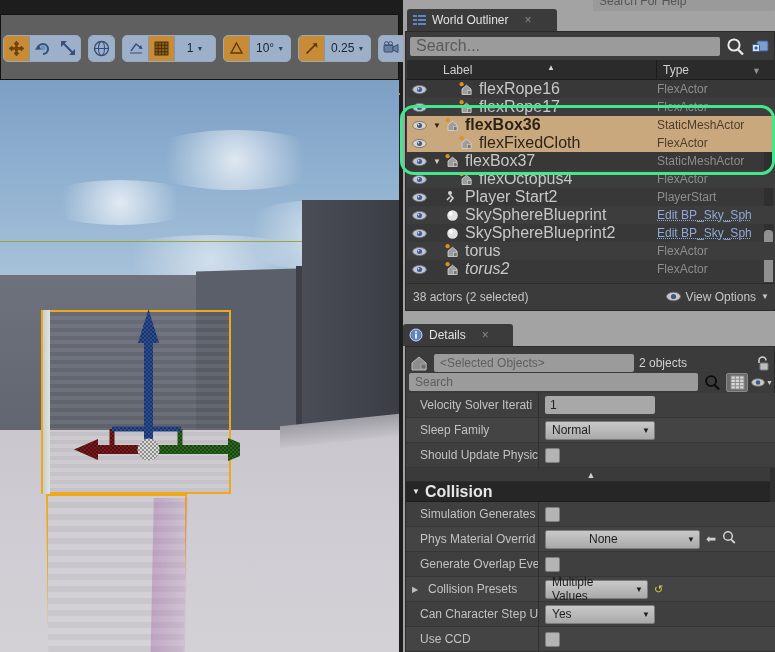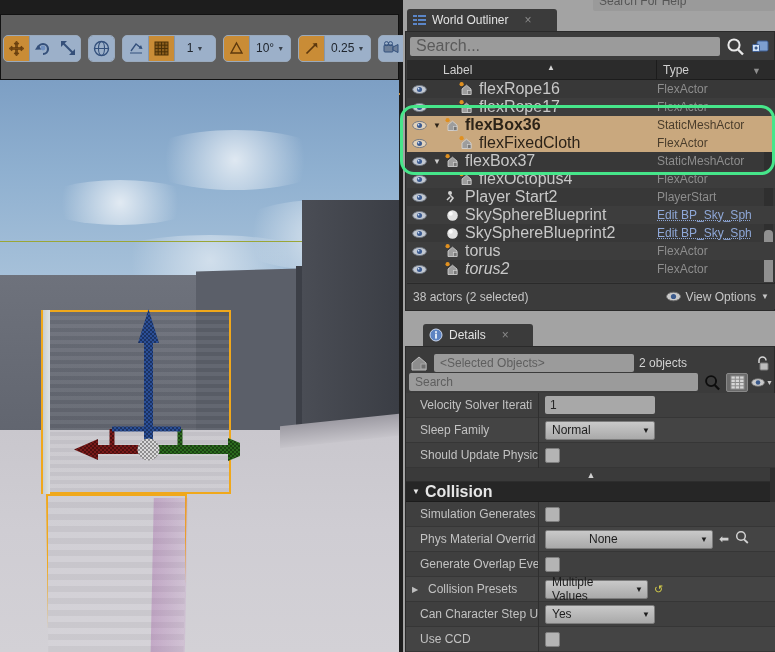--- a/index.html
+++ b/index.html
@@ -263,21 +263,21 @@
     font-size: 12px; color: #262626; padding: 0 5px; display:flex; align-items:center; cursor:text;
   }
   .combo {
     height: 19px; background: linear-gradient(180deg,#c9c9c9 0%,#a9a9a9 100%);
     border: 1px solid #7c7c7c; border-radius: 2px;
     font-size: 12px; color: #1d1d1d; padding: 0 4px 0 6px;
     display: flex; align-items: center; justify-content: space-between; cursor: pointer;
   }
   .combo .cb-caret { font-size: 8px; margin-left: 14px; }
   .combo.w110 { width: 110px; }
-  .combo.w150 { width: 168px; padding-left: 43px; }
+  .combo.w150 { width: 155px; padding-left: 43px; }
   .combo.w105 { width: 103px; }
   .sect-head {
     height: 20px; background: #262626; display: flex; align-items: center;
     padding-left: 6px; gap: 5px; border-bottom: 1px solid #1c1c1c;
   }
   .sect-head .st { font-size: 16px; color: #e6e6e6; font-weight: bold; }
   .collapse-bar {
     height: 14px; background: #3a3a3a; display:flex; align-items:center; justify-content:center;
     border-bottom: 1px solid #2d2d2d; cursor: pointer;
   }
@@ -774,21 +774,21 @@
           <svg width="15" height="11" viewBox="0 0 15 11">
             <ellipse cx="7.5" cy="5.5" rx="7" ry="4.3" fill="#c9c9c9" stroke="#6d6d6d"></ellipse>
             <circle cx="7.5" cy="5.5" r="2.6" fill="#3b5a8c"></circle>
           </svg>
           <span>View Options</span>
           <span style="font-size:8px">▼</span>
         </span>
       </div>
     </div>
 
-    <div class="panel-tab" style="left:20px;top:324px;width:110px;">
+    <div class="panel-tab" style="left:0;top:324px;width:110px;">
       <svg width="14" height="14" viewBox="0 0 14 14">
         <circle cx="7" cy="7" r="6" fill="#5d83c2" stroke="#cdd9ee"></circle>
         <rect x="6.2" y="5.6" width="1.6" height="5" fill="#fff"></rect>
         <rect x="6.2" y="3.2" width="1.6" height="1.7" fill="#fff"></rect>
       </svg>
       <span class="tab-title">Details</span>
       <span class="tab-x">×</span>
     </div>
 
     <div id="details">

